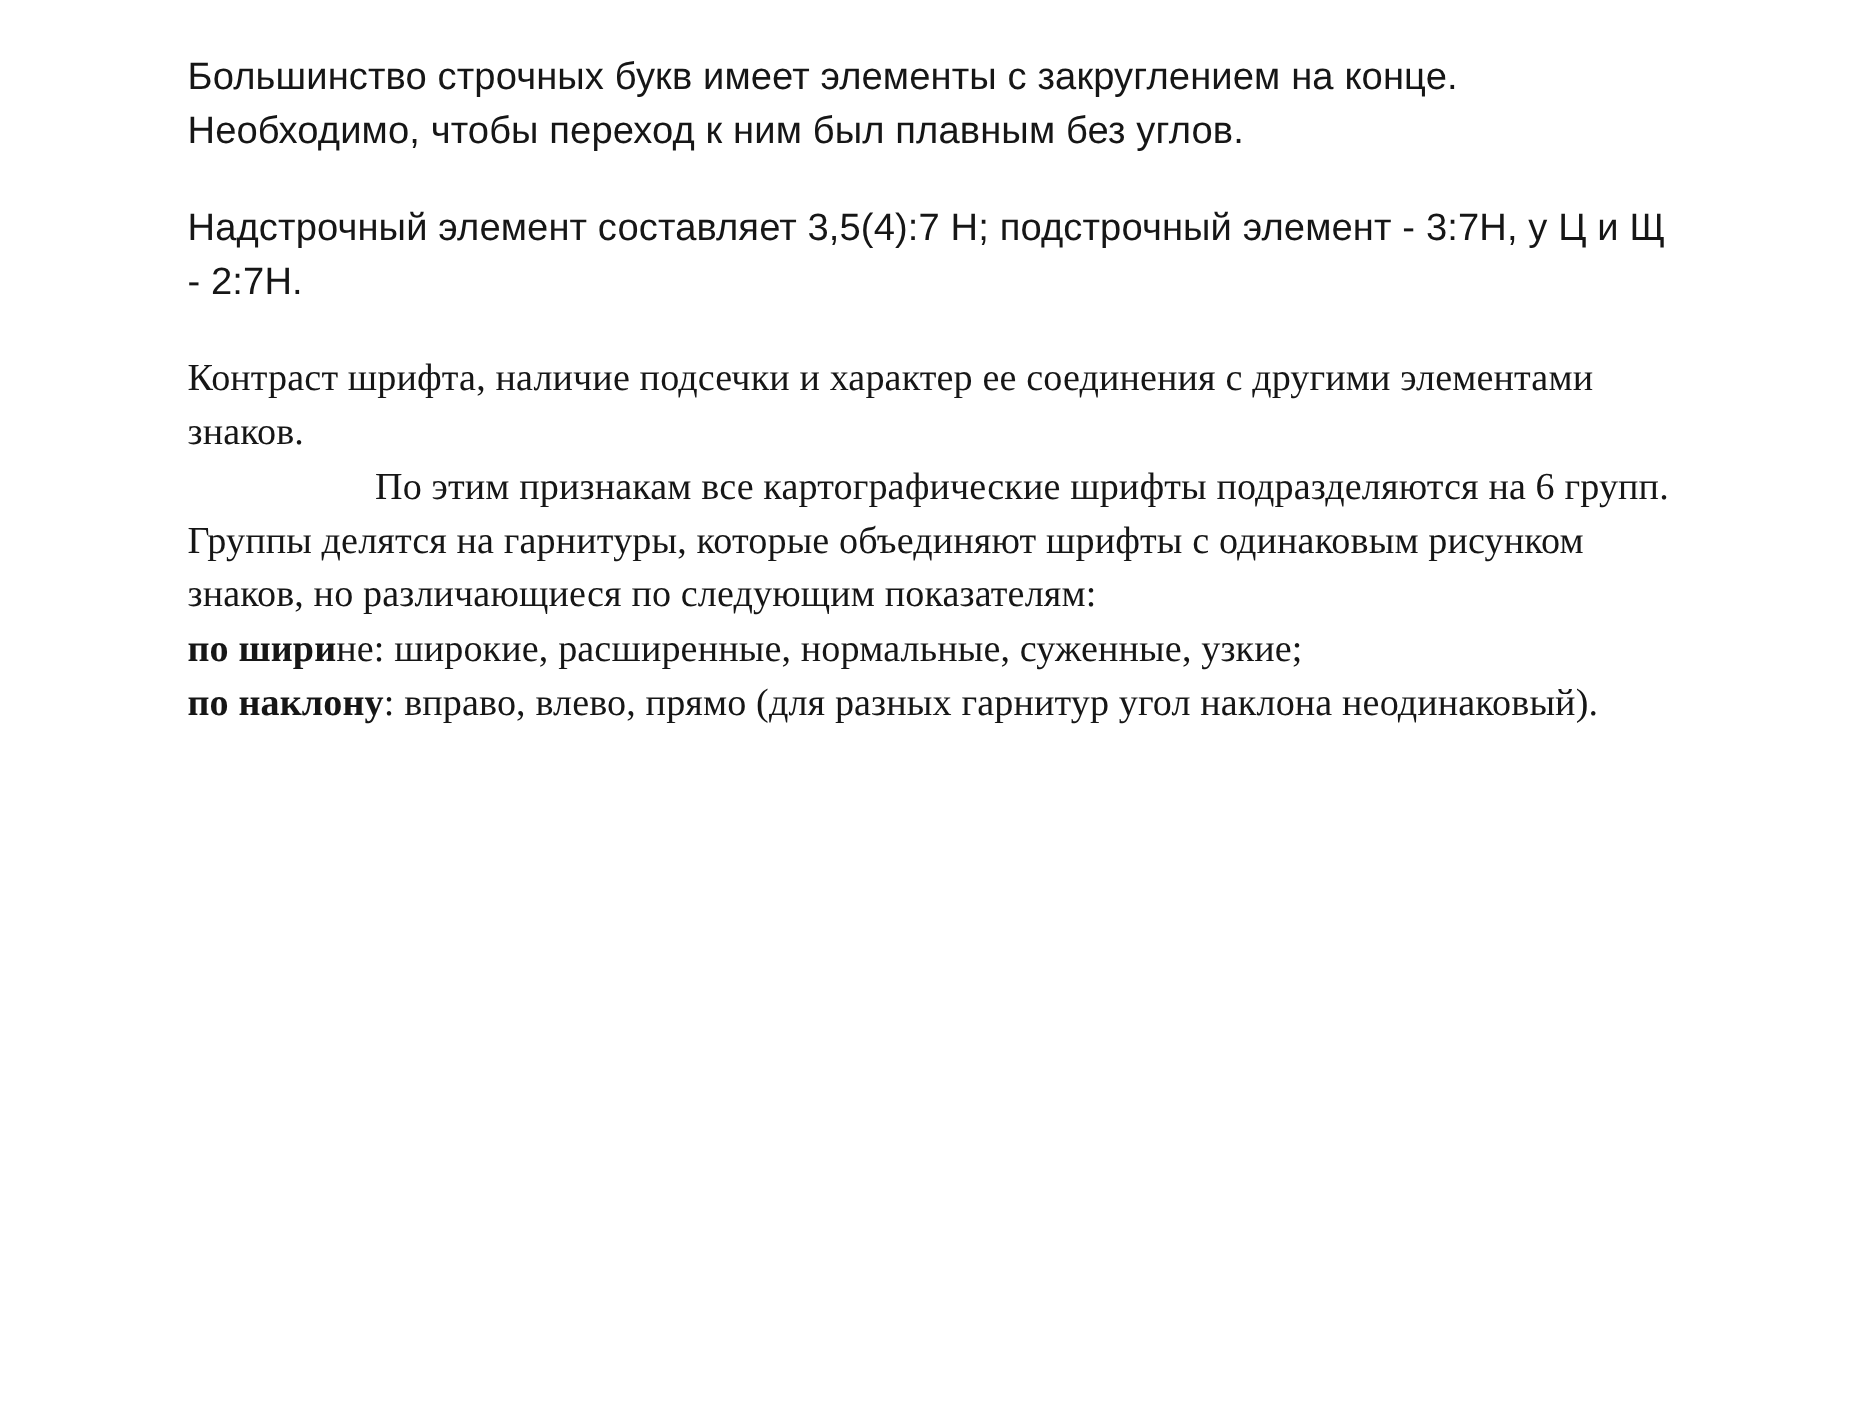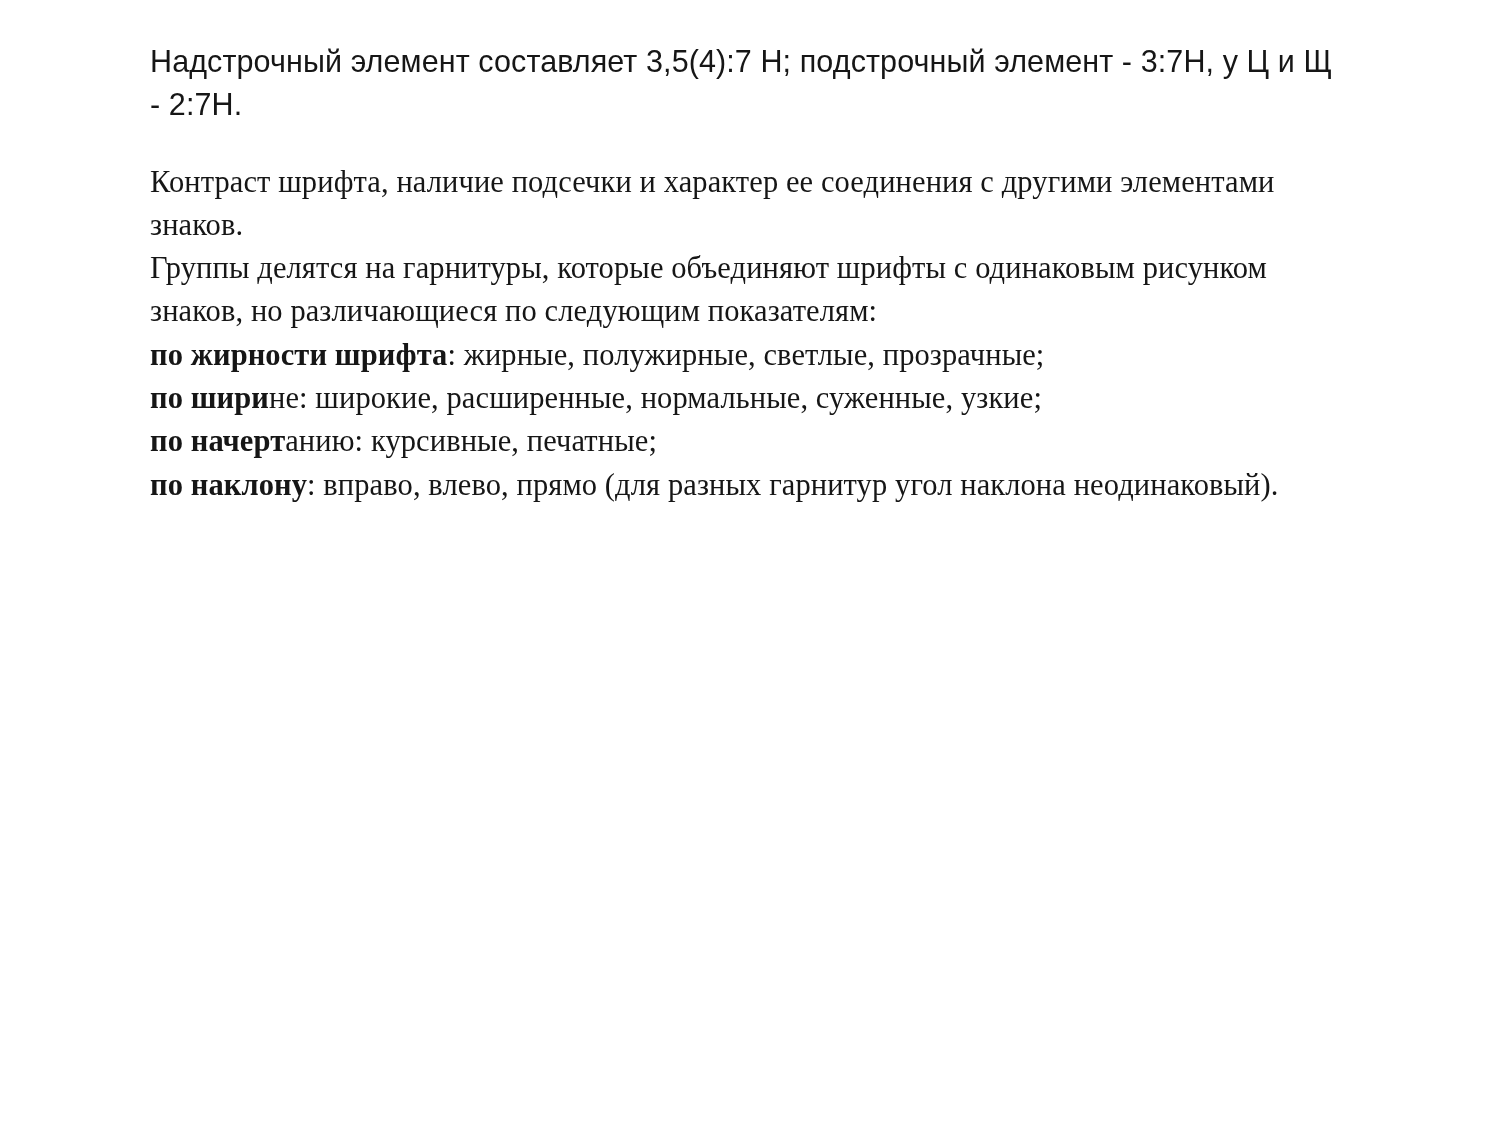--- a/index.html
+++ b/index.html
@@ -41,39 +41,37 @@
   b, .bold {
     font-weight: bold;
   }
 </style>
 </head>
 <body>
 
 <div class="slide">
   <div class="body-text">
 
+    <p class="para">Большинство строчных букв имеет элементы с закруглением на конце. Необходимо, чтобы переход к ним был плавным без углов.</p>
 
 
     <p class="para">Надстрочный элемент составляет 3,5(4):7 Н; подстрочный элемент - 3:7Н, у Ц и Щ - 2:7Н.</p>
 
     <p class="para nogap">Контраст шрифта, наличие подсечки и характер ее соединения с другими элементами знаков.</p>
 
+    <p class="para nogap">
+      <span class="indent"></span><span>По этим признакам все картографические шрифты подразделяются на 6 групп.</span>
+    </p>
 
     <p class="para nogap">Группы делятся на гарнитуры, которые объединяют шрифты с одинаковым рисунком знаков, но различающиеся по следующим показателям:</p>
 
-    <p class="para nogap">
-      <b>по жирности шрифта</b><span>: жирные, полужирные, светлые, прозрачные;</span>
-    </p>
 
     <p class="para nogap">
       <b>по шири</b><span>не: широкие, расширенные, нормальные, суженные, узкие;</span>
     </p>
 
-    <p class="para nogap">
-      <b>по начерт</b><span>анию: курсивные, печатные;</span>
-    </p>
 
     <p class="para nogap">
       <b>по наклону</b><span>: вправо, влево, прямо (для разных гарнитур угол наклона неодинаковый).</span>
     </p>
 
   </div>
 </div>
 
 </body></html>

